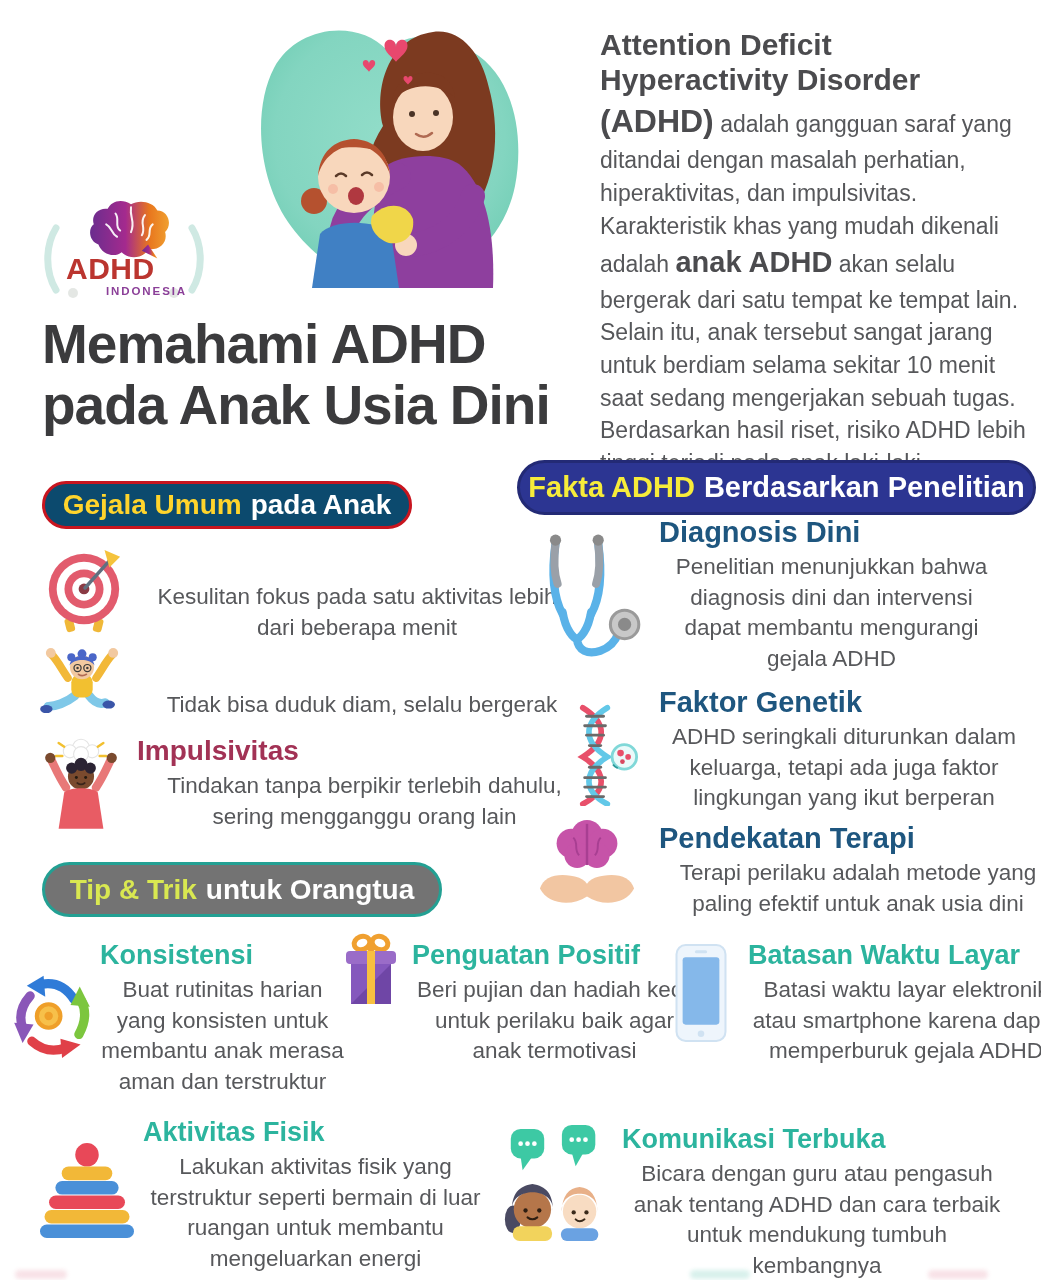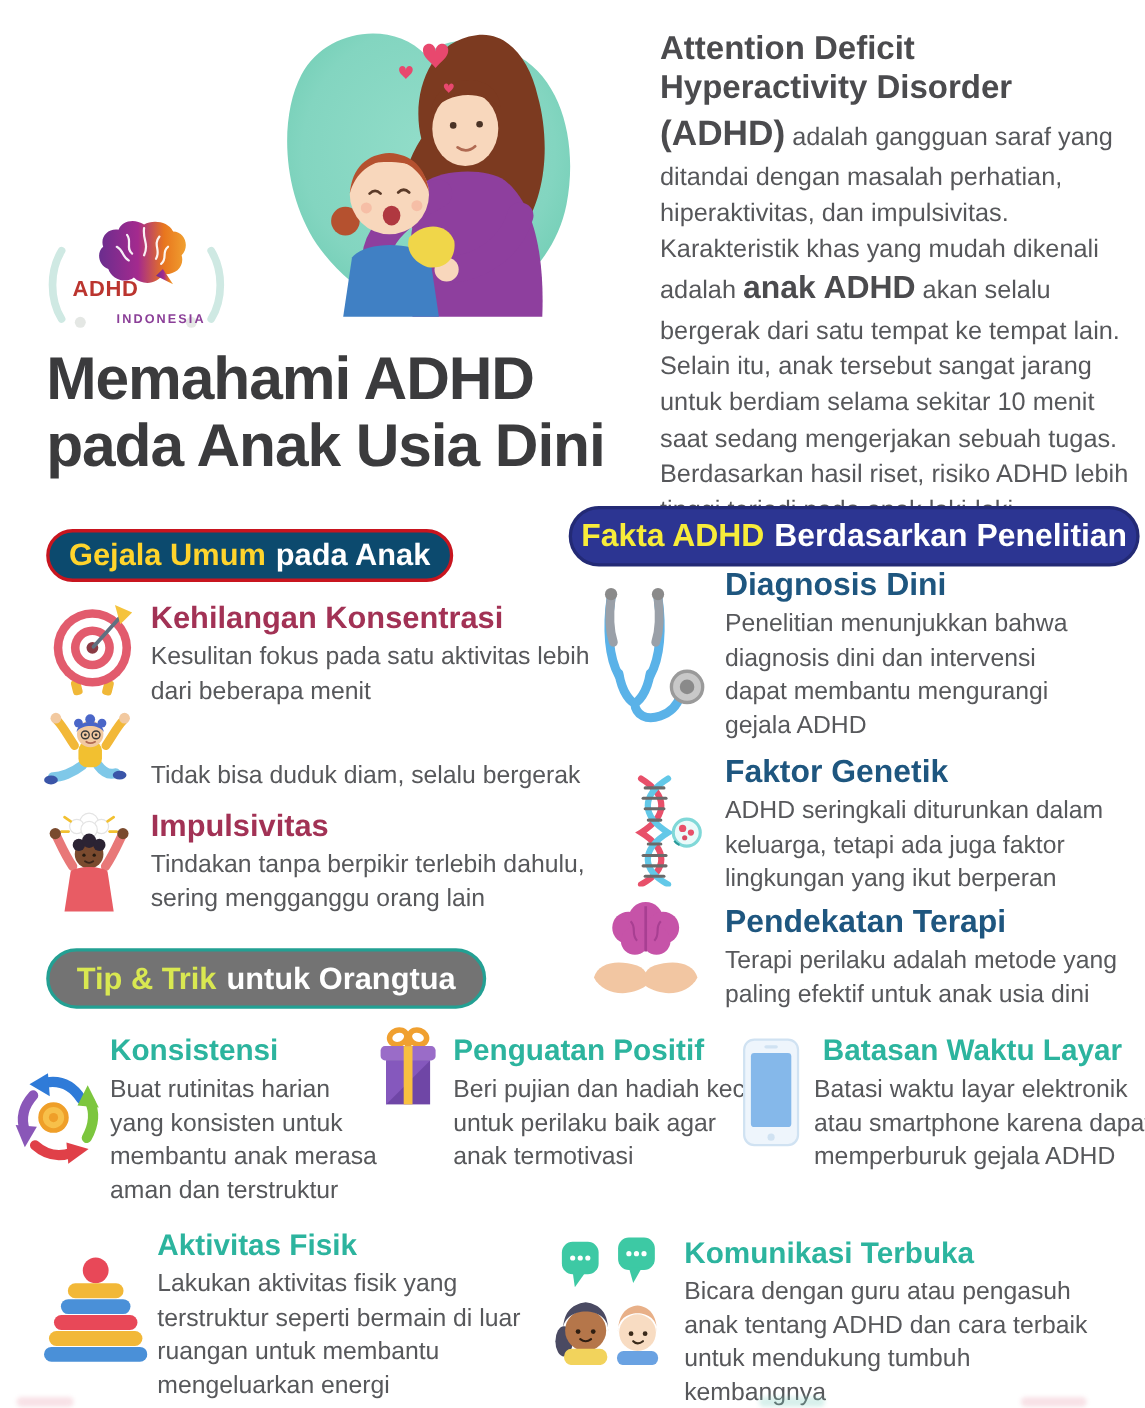--- a/index.html
+++ b/index.html
@@ -5,21 +5,21 @@
   html,body{margin:0;padding:0;background:#ffffff;}
   .sheet{position:relative;width:1041px;height:1280px;background:#ffffff;overflow:hidden;
          font-family:"Liberation Sans",sans-serif;}
   .abs{position:absolute;}
 
   
   .illus{left:236px;top:4px;width:302px;height:296px;}
   .logo{left:40px;top:196px;width:170px;height:108px;}
   .logo-arcs{left:0;top:0;width:170px;height:108px;}
   .logo-brain{left:44px;top:2px;width:94px;height:62px;}
-  .logo-adhd{left:26px;top:56px;font-size:20px;font-weight:800;color:#bb352f;letter-spacing:.5px;}
+  .logo-adhd{left:26px;top:56px;font-size:30px;font-weight:800;color:#bb352f;letter-spacing:.5px;}
   .logo-ind{left:66px;top:89px;font-size:11.5px;font-weight:700;letter-spacing:1.9px;color:#8b3f98;}
   .title{left:42px;top:314px;width:580px;font-size:55px;font-weight:800;color:#3b3b3d;
          line-height:1.1;letter-spacing:-1px;}
   .intro{left:600px;top:28px;width:440px;color:#56575a;font-size:23px;line-height:1.42;}
   .intro-h{display:block;font-size:30px;line-height:1.15;font-weight:800;color:#4b4b4e;}
   .intro p{margin:2px 0 0 0;}
   .intro-adhd{font-size:32px;font-weight:800;color:#4b4b4e;}
   .intro-bold{font-size:29px;font-weight:800;color:#4b4b4e;}
 
   
@@ -31,21 +31,21 @@
   .pill-teal{left:42px;top:862px;width:394px;height:49px;line-height:49px;background:#737373;
              border:3px solid #23a093;font-size:28px;}
   .hl-sym{color:#ffd42c;margin-right:9px;}
   .hl-fact{color:#f7ec3a;margin-right:9px;}
   .hl-tip{color:#d9e851;margin-right:9px;}
 
   
   .h-maroon{font-size:28px;font-weight:800;color:#a23255;}
   .h-navy{font-size:29px;font-weight:800;color:#1e567f;}
   .h-teal{font-size:27px;font-weight:800;color:#2cb49e;}
-  .body-txt{font-size:22.5px;color:#57585b;line-height:1.36;}
+  .body-txt{font-size:22.5px;color:#57585b;line-height:1.36;text-align:center;}
 
   .sym1-ic{left:42px;top:541px;width:84px;height:94px;}
   .sym1-t {left:137px;top:546px;}
   .sym1-d {left:137px;top:582px;width:440px;}
   .sym2-ic{left:34px;top:644px;width:96px;height:82px;}
   .sym2-t {left:137px;top:654px;}
   .sym2-d {left:137px;top:690px;width:450px;}
   .sym3-ic{left:40px;top:732px;width:82px;height:102px;}
   .sym3-t {left:137px;top:735px;}
   .sym3-d {left:137px;top:771px;width:455px;}
@@ -176,21 +176,20 @@
     <rect x="24" y="78" width="9" height="14" rx="3" fill="#f0b838" transform="rotate(-14 28 85)"></rect>
     <rect x="53" y="78" width="9" height="14" rx="3" fill="#f0b838" transform="rotate(14 57 85)"></rect>
     <circle cx="43" cy="48" r="36" fill="#e25b6d"></circle>
       <circle cx="43" cy="48" r="28" fill="#ffffff"></circle>
     <circle cx="43" cy="48" r="20" fill="#e25b6d"></circle>
       <circle cx="43" cy="48" r="12" fill="#ffffff"></circle>
     <circle cx="43" cy="48" r="5.5" fill="#8a3a44"></circle>
     <line x1="44" y1="47" x2="70" y2="18" stroke="#607080" stroke-width="3.5" stroke-linecap="round"></line>
     <polygon points="64,8 80,15 69,26" fill="#f5c33c"></polygon>
   </svg>
-  <div class="abs h-maroon sym1-t">Kehilangan Konsentrasi</div>
   <div class="abs body-txt sym1-d">Kesulitan fokus pada satu aktivitas lebih dari beberapa menit</div>
 
   <svg class="abs sym2-ic" viewBox="0 0 100 92">
     <path d="M34,38 C26,26 22,18 16,12" stroke="#f2b838" stroke-width="9" fill="none" stroke-linecap="round"></path>
     <path d="M66,38 C74,26 78,18 84,12" stroke="#f2b838" stroke-width="9" fill="none" stroke-linecap="round"></path>
     <circle cx="15" cy="10" r="5.5" fill="#f2c9a0"></circle>
       <circle cx="85" cy="10" r="5.5" fill="#f2c9a0"></circle>
     <path d="M42,58 C32,66 20,70 12,70" stroke="#7fc8e8" stroke-width="10" fill="none" stroke-linecap="round"></path>
     <path d="M58,58 C64,66 70,68 76,66" stroke="#7fc8e8" stroke-width="10" fill="none" stroke-linecap="round"></path>
     <ellipse cx="10" cy="73" rx="7" ry="4.5" fill="#3a55a8"></ellipse>

